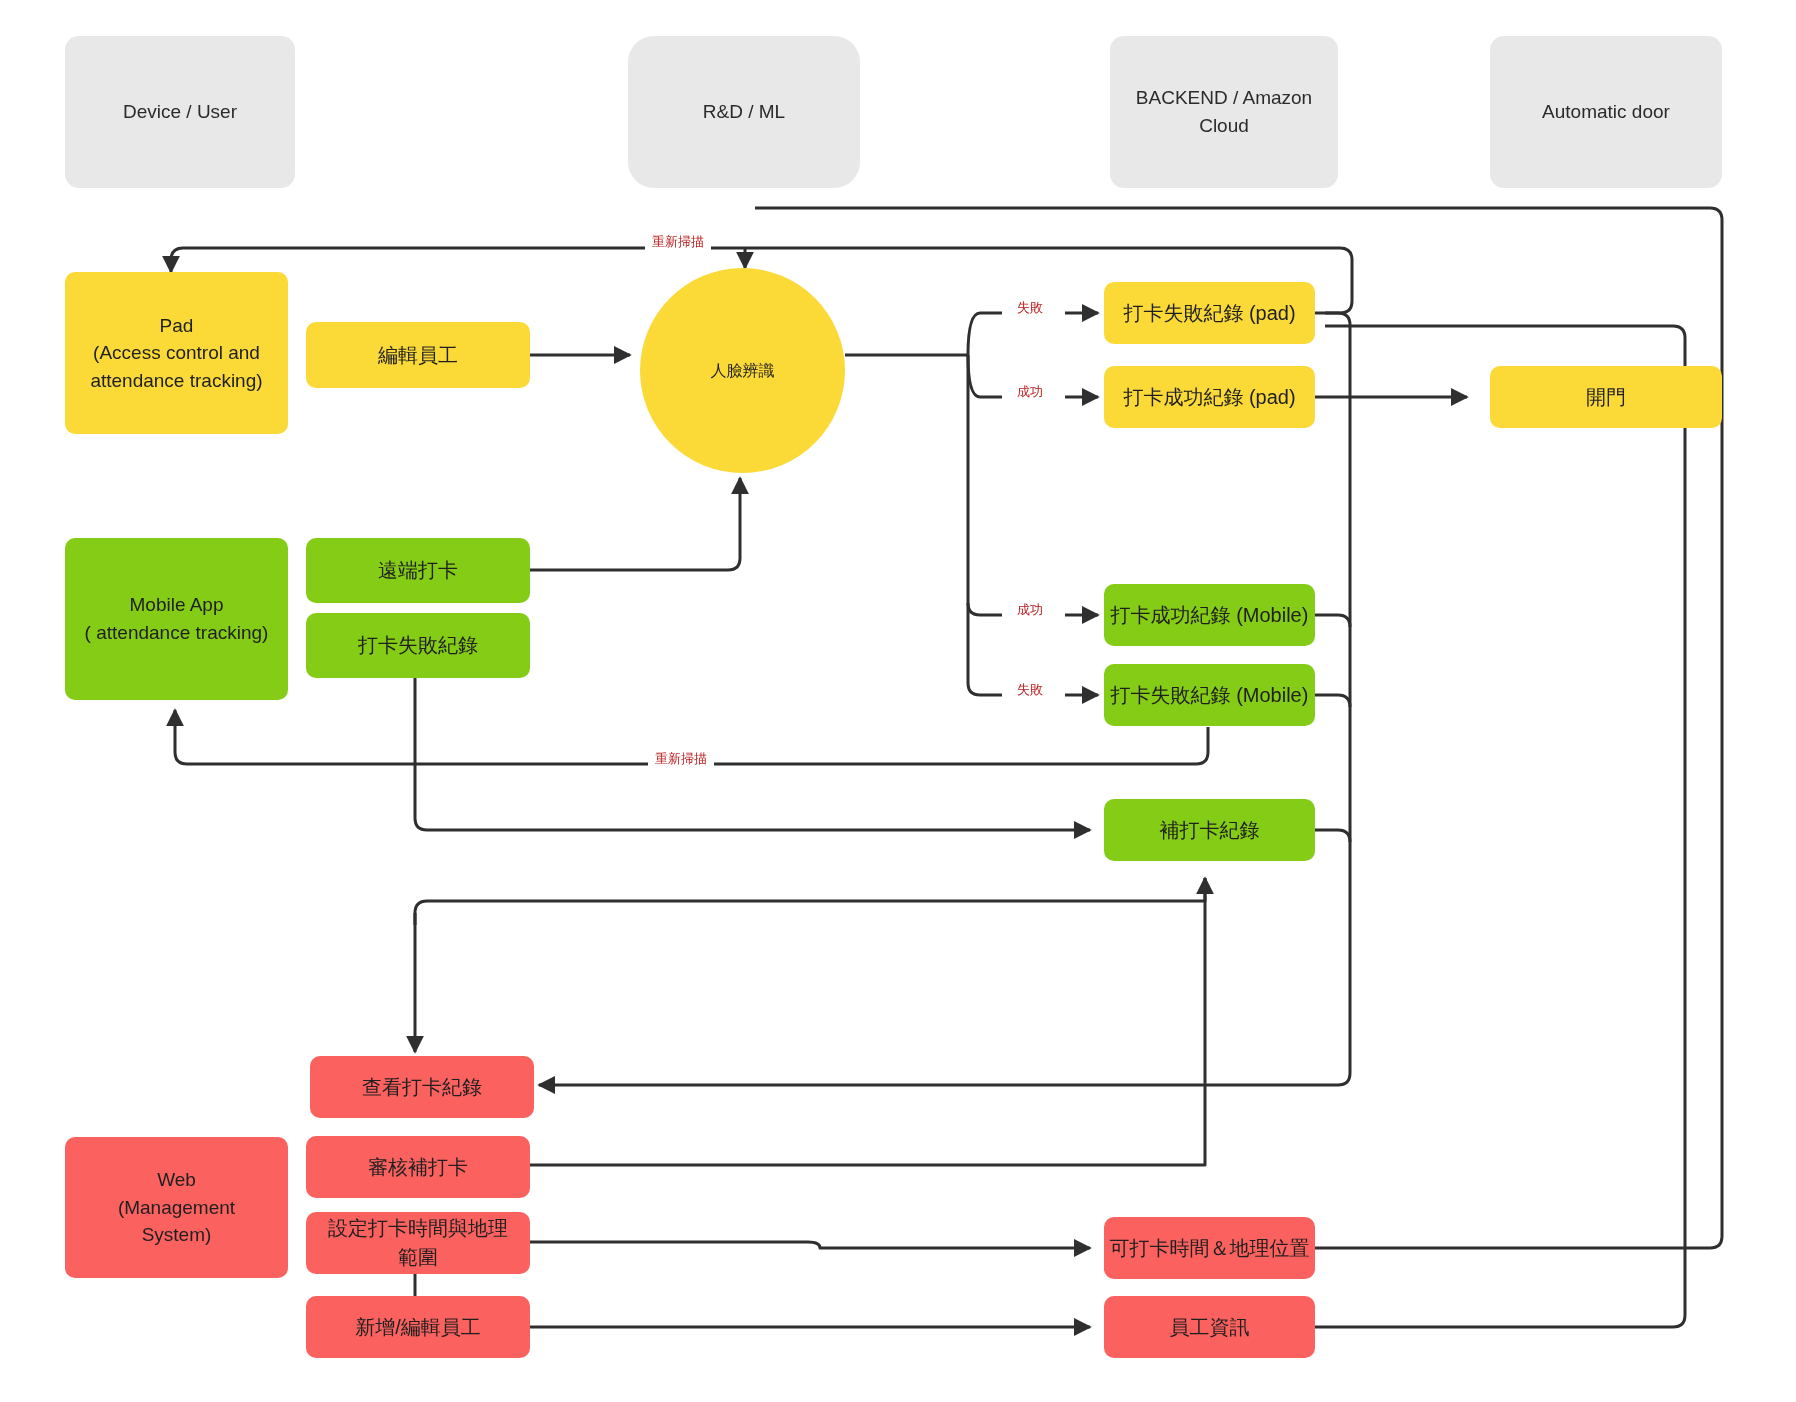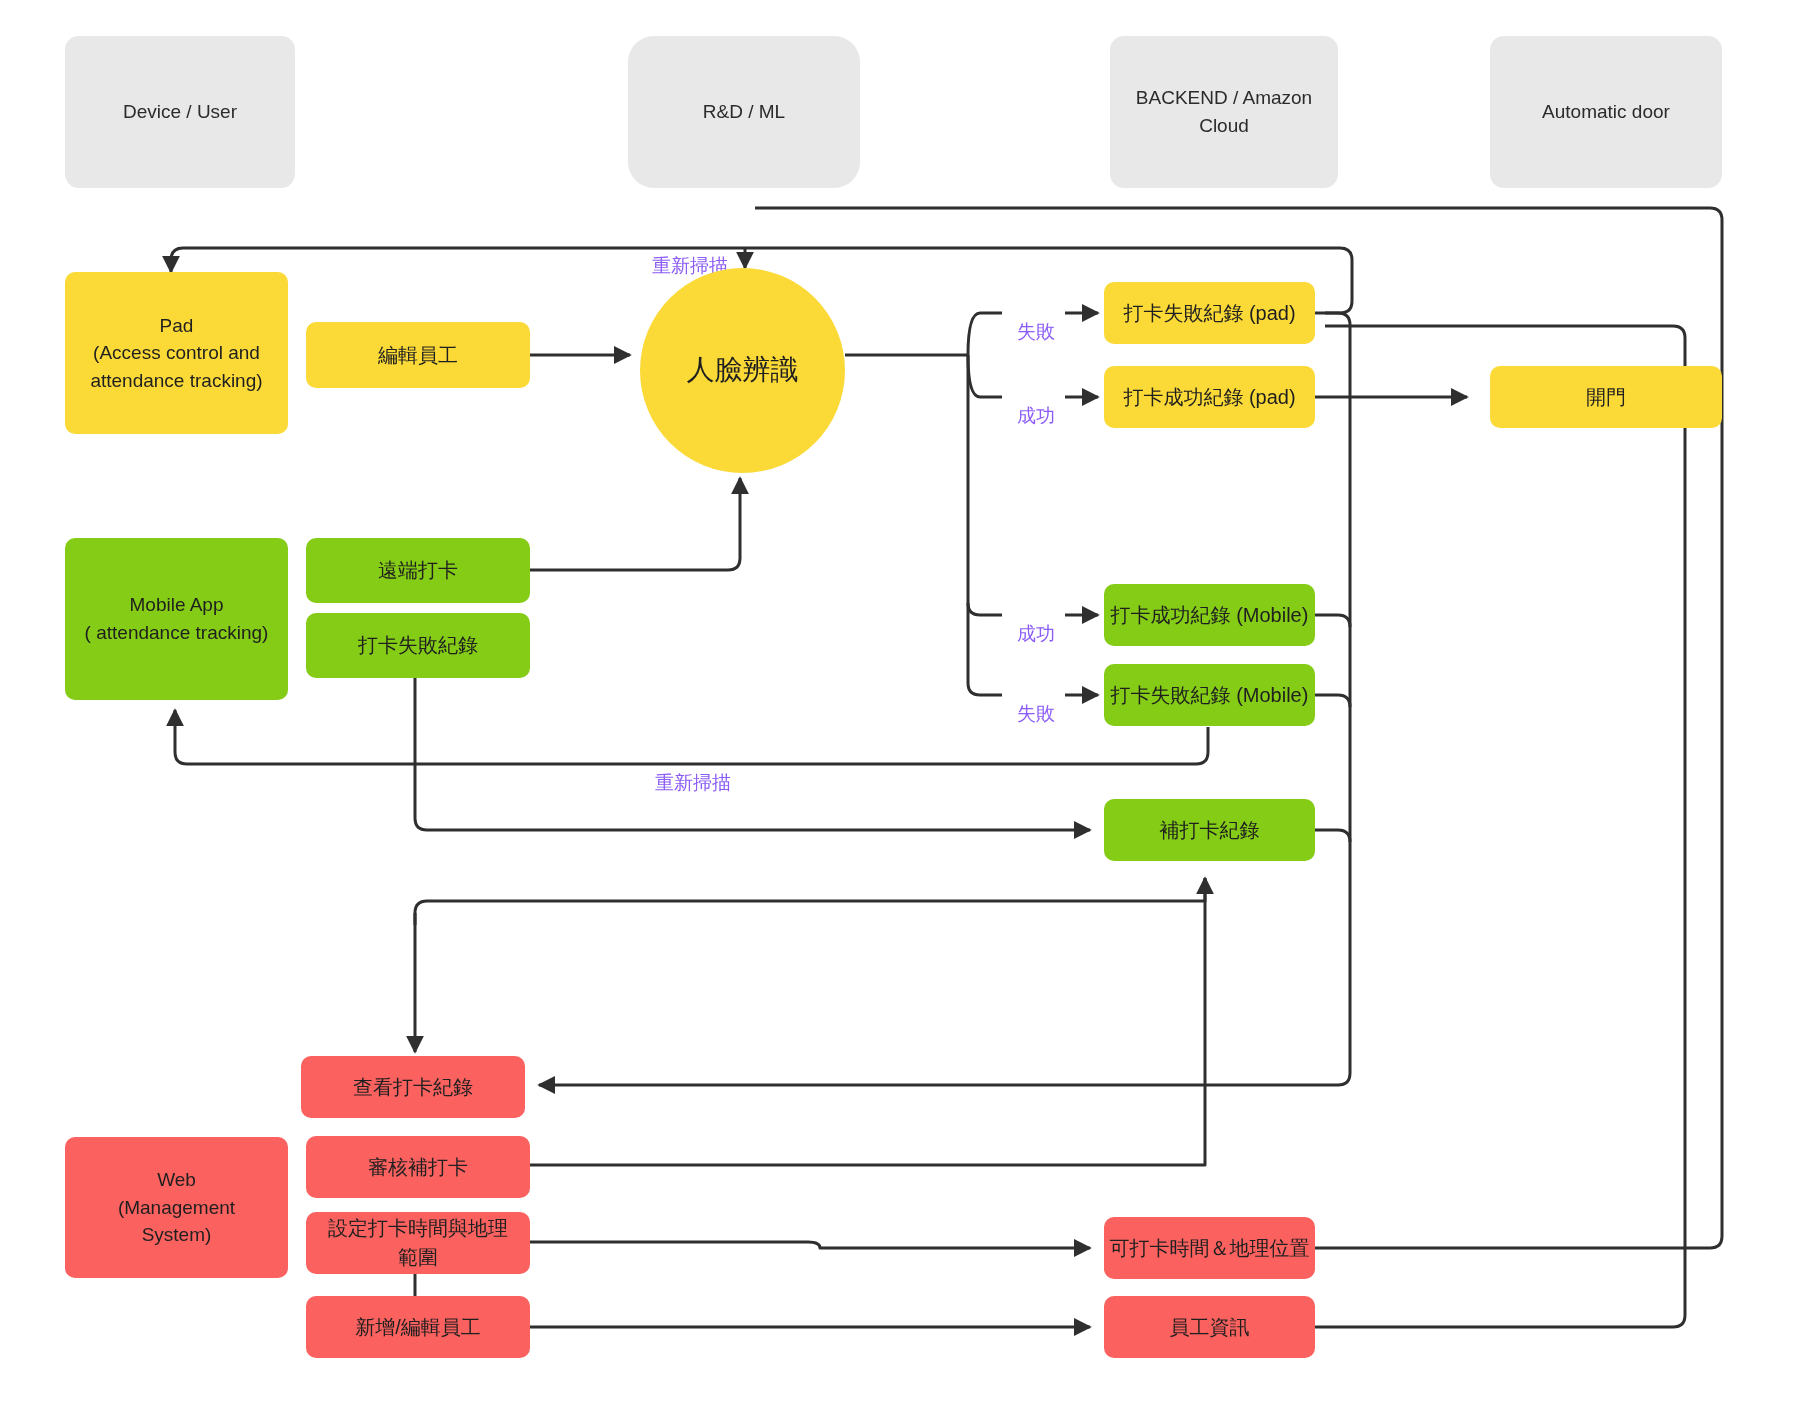--- a/index.html
+++ b/index.html
@@ -28,45 +28,44 @@
   }
   .lane {
     background: #e8e8e8;
     border-radius: 14px;
     font-size: 19px;
     color: #2b2b2b;
   }
   .yellow { background: #FBDA38; border-radius: 10px; font-size: 20px; }
   .orange { background: #84cc16; border-radius: 10px; font-size: 20px; }
   .red    { background: #FB625F; border-radius: 10px; font-size: 20px; }
-  .circle { background: #FBDA38; border-radius: 50%; font-size: 28px; }
+  .circle { background: #FBDA38; border-radius: 50%; font-size: 16px; }
   .bigbox { font-size: 19px; }
   svg.edges {
     position: absolute;
     left: 0; top: 0;
     width: 1796px;
     height: 1402px;
     pointer-events: none;
   }
   .edge {
     fill: none;
     stroke: #2f2f2f;
     stroke-width: 3;
     stroke-linejoin: round;
     stroke-linecap: butt;
   }
   .edge-label {
     position: absolute;
-    font-size: 19px;
-    color: #8b5cf6;
+    font-size: 13px;
+    color: #b91c1c;
     background: #ffffff;
     padding: 0 7px;
     white-space: nowrap;
     font-family: "Liberation Sans", "DejaVu Sans", sans-serif;
-    margin-top: 20px;
   }
 </style>
 </head>
 <body>
 
 <div id="canvas">
 
   <svg class="edges" viewBox="0 0 1796 1402">
     <defs>
       <marker id="arrow" viewBox="0 0 10 10" refX="9" refY="5" markerWidth="6" markerHeight="6" orient="auto-start-reverse">
@@ -166,21 +165,21 @@
   <div class="node orange" style="left:1104px; top:584px; width:211px; height:62px;">打卡成功紀錄 (Mobile)</div>
 
   <div class="node orange" style="left:1104px; top:664px; width:211px; height:62px;">打卡失敗紀錄 (Mobile)</div>
 
   <div class="node orange" style="left:1104px; top:799px; width:211px; height:62px;">補打卡紀錄</div>
 
   <div class="node red bigbox" style="left:65px; top:1137px; width:223px; height:141px;">Web
 (Management
 System)</div>
 
-  <div class="node red" style="left:301px; top:1056px; width:224px; height:62px;">查看打卡紀錄</div>
+  <div class="node red" style="left:310px; top:1056px; width:224px; height:62px;">查看打卡紀錄</div>
 
   <div class="node red" style="left:306px; top:1136px; width:224px; height:62px;">審核補打卡</div>
 
   <div class="node red" style="left:306px; top:1212px; width:224px; height:62px;">設定打卡時間與地理
 範圍</div>
 
   <div class="node red" style="left:306px; top:1296px; width:224px; height:62px;">新增/編輯員工</div>
 
   <div class="node red" style="left:1104px; top:1217px; width:211px; height:62px;">可打卡時間＆地理位置</div>
 

